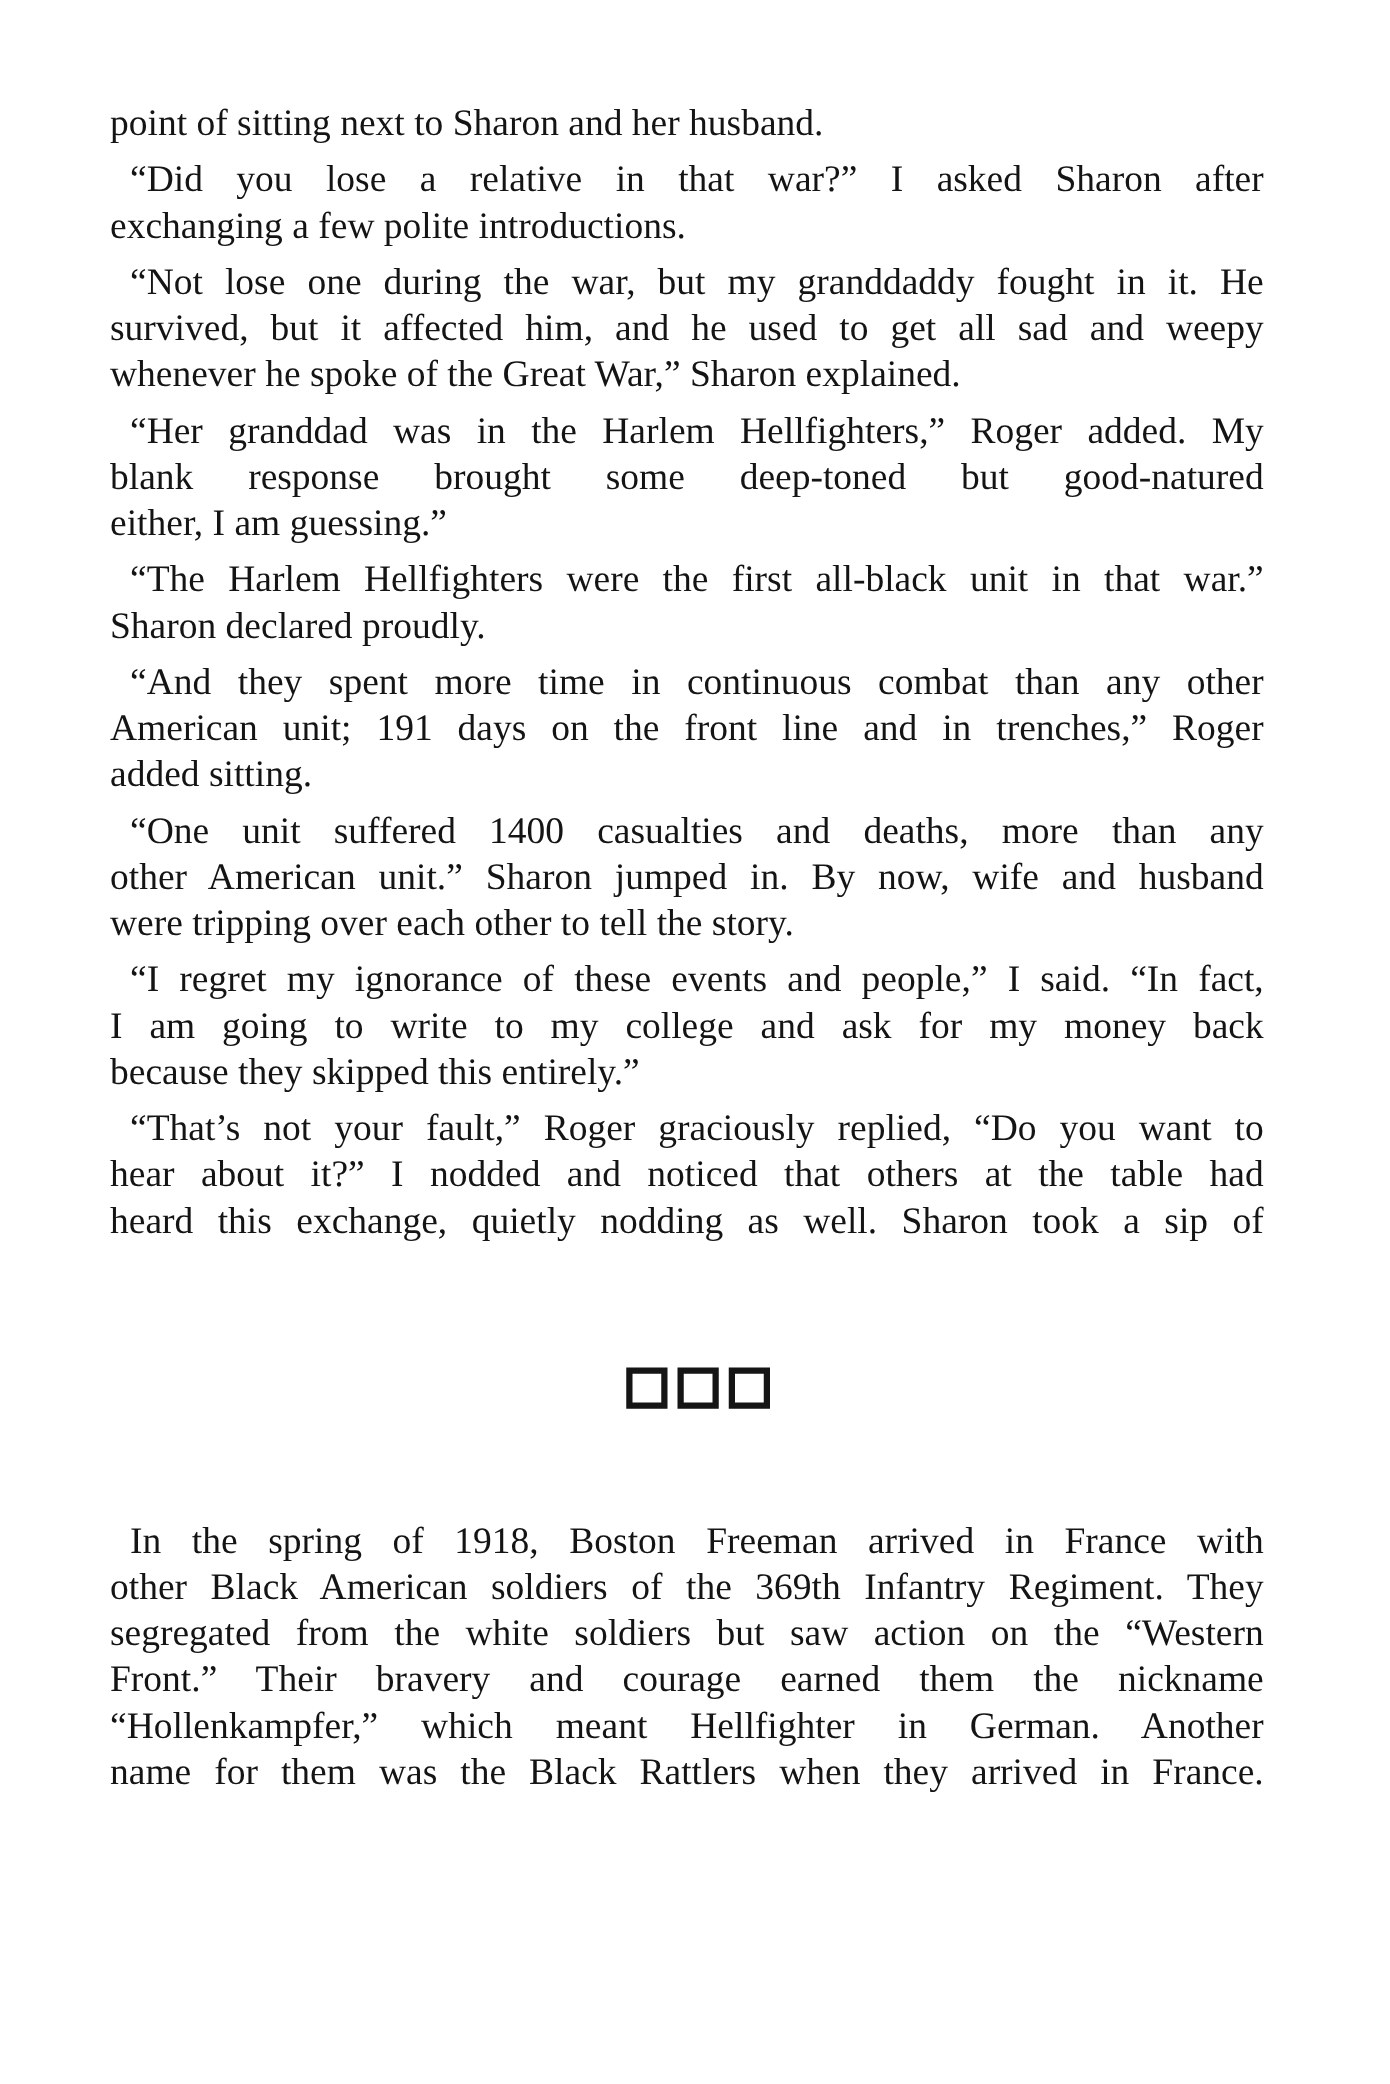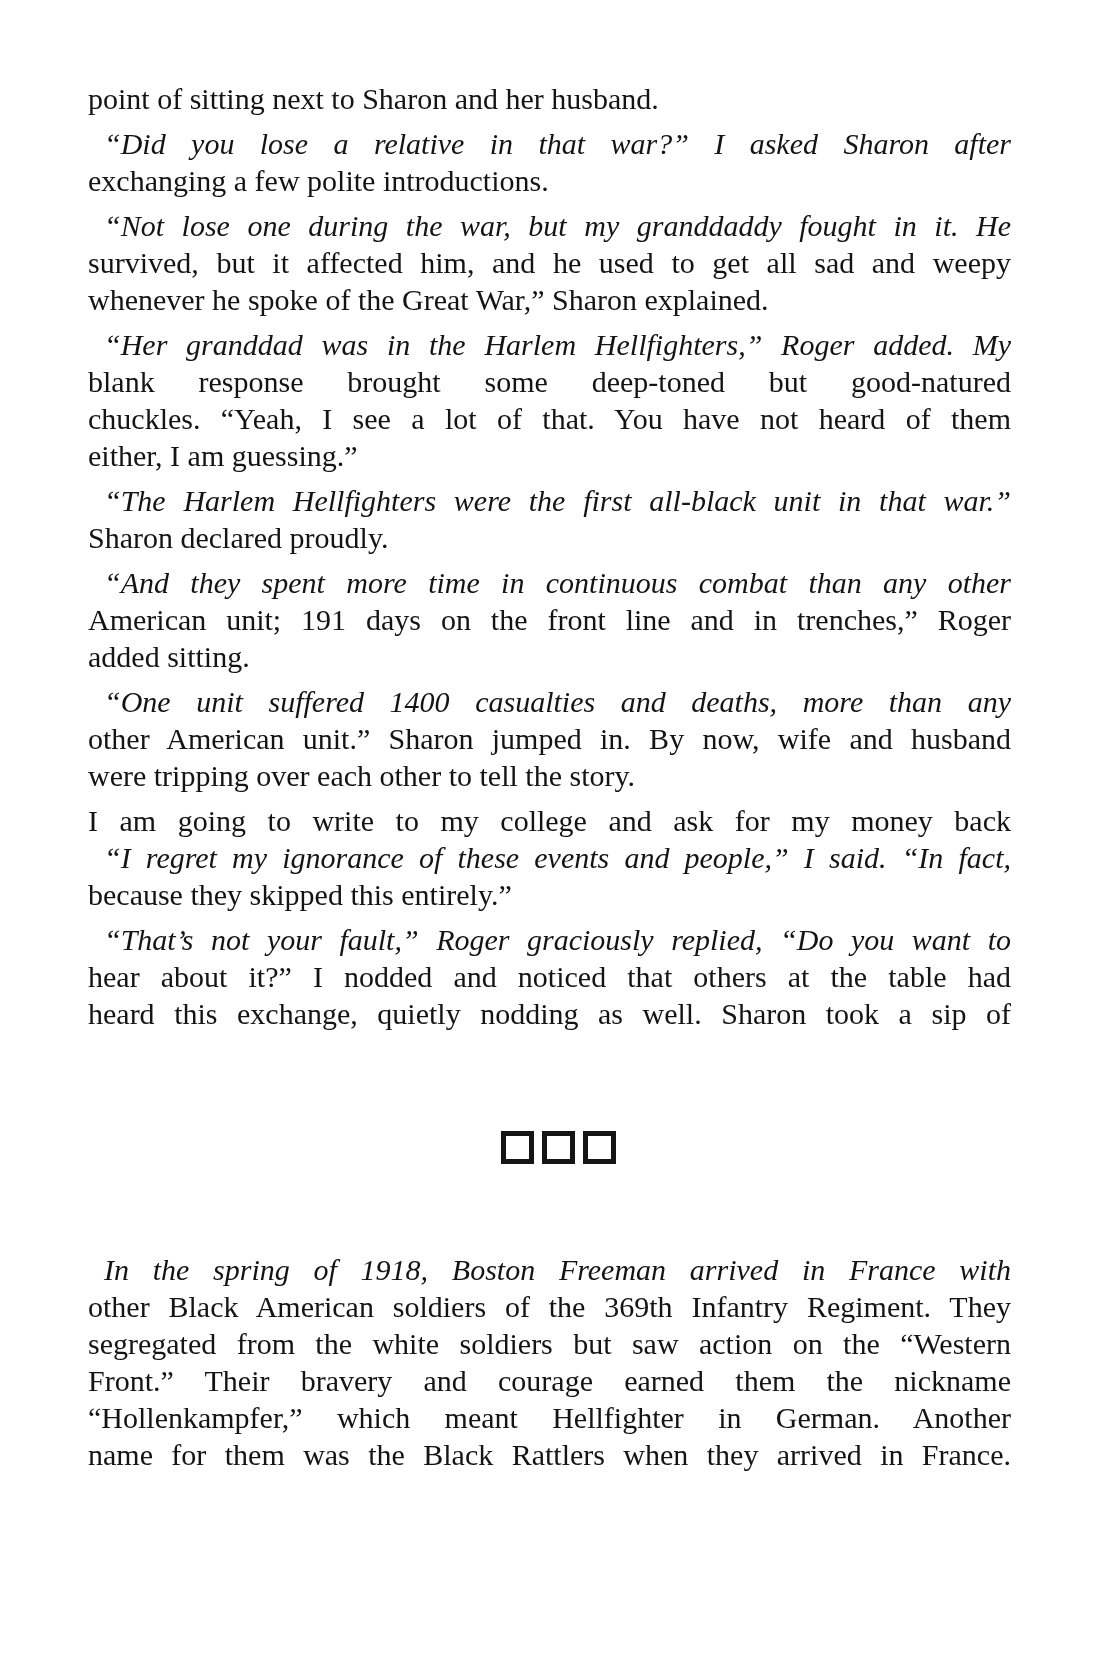--- a/index.html
+++ b/index.html
@@ -26,21 +26,21 @@
     overflow: hidden;
     text-align: justify;
   }
   
   .line.fill::after {
     content: "";
     display: inline-block;
     width: 100%;
     height: 0;
   }
-  .line.ind { text-indent: 16px; font-style: italic; }
+  .line.ind { text-indent: 16px; }
   .scene-break {
     text-align: center;
     margin: 99px 0 86px 0;
     height: 34px;
   }
   .scene-break .square {
     display: inline-block;
     width: 23px;
     height: 23px;
     border: 5px solid #151515;
@@ -62,40 +62,39 @@
         <div class="line">exchanging a few polite introductions.</div>
       </div>
       <div class="para">
         <div class="line fill ind">“Not lose one during the war, but my granddaddy fought in it. He</div>
         <div class="line fill">survived, but it affected him, and he used to get all sad and weepy</div>
         <div class="line">whenever he spoke of the Great War,” Sharon explained.</div>
       </div>
       <div class="para">
         <div class="line fill ind">“Her granddad was in the Harlem Hellfighters,” Roger added. My</div>
         <div class="line fill">blank response brought some deep-toned but good-natured</div>
-        <div class="line fill">chuckles. “Yeah, I see a lot of that. You have not heard of them</div>
         <div class="line">either, I am guessing.”</div>
       </div>
       <div class="para">
         <div class="line fill ind">“The Harlem Hellfighters were the first all-black unit in that war.”</div>
         <div class="line">Sharon declared proudly.</div>
       </div>
       <div class="para">
         <div class="line fill ind">“And they spent more time in continuous combat than any other</div>
         <div class="line fill">American unit; 191 days on the front line and in trenches,” Roger</div>
         <div class="line">added sitting.</div>
       </div>
       <div class="para">
         <div class="line fill ind">“One unit suffered 1400 casualties and deaths, more than any</div>
         <div class="line fill">other American unit.” Sharon jumped in. By now, wife and husband</div>
         <div class="line">were tripping over each other to tell the story.</div>
       </div>
       <div class="para">
+        <div class="line fill ind">“I regret my ignorance of these events and people,” I said. “In fact,</div>
         <div class="line fill">I am going to write to my college and ask for my money back</div>
-        <div class="line fill ind">“I regret my ignorance of these events and people,” I said. “In fact,</div>
         <div class="line">because they skipped this entirely.”</div>
       </div>
       <div class="para">
         <div class="line fill ind">“That’s not your fault,” Roger graciously replied, “Do you want to</div>
         <div class="line fill">hear about it?” I nodded and noticed that others at the table had</div>
         <div class="line fill">heard this exchange, quietly nodding as well. Sharon took a sip of</div>
       </div>
       <div class="scene-break"><span class="square"></span><span class="square"></span><span class="square"></span></div>
       <div class="para">
         <div class="line fill ind">In the spring of 1918, Boston Freeman arrived in France with</div>

